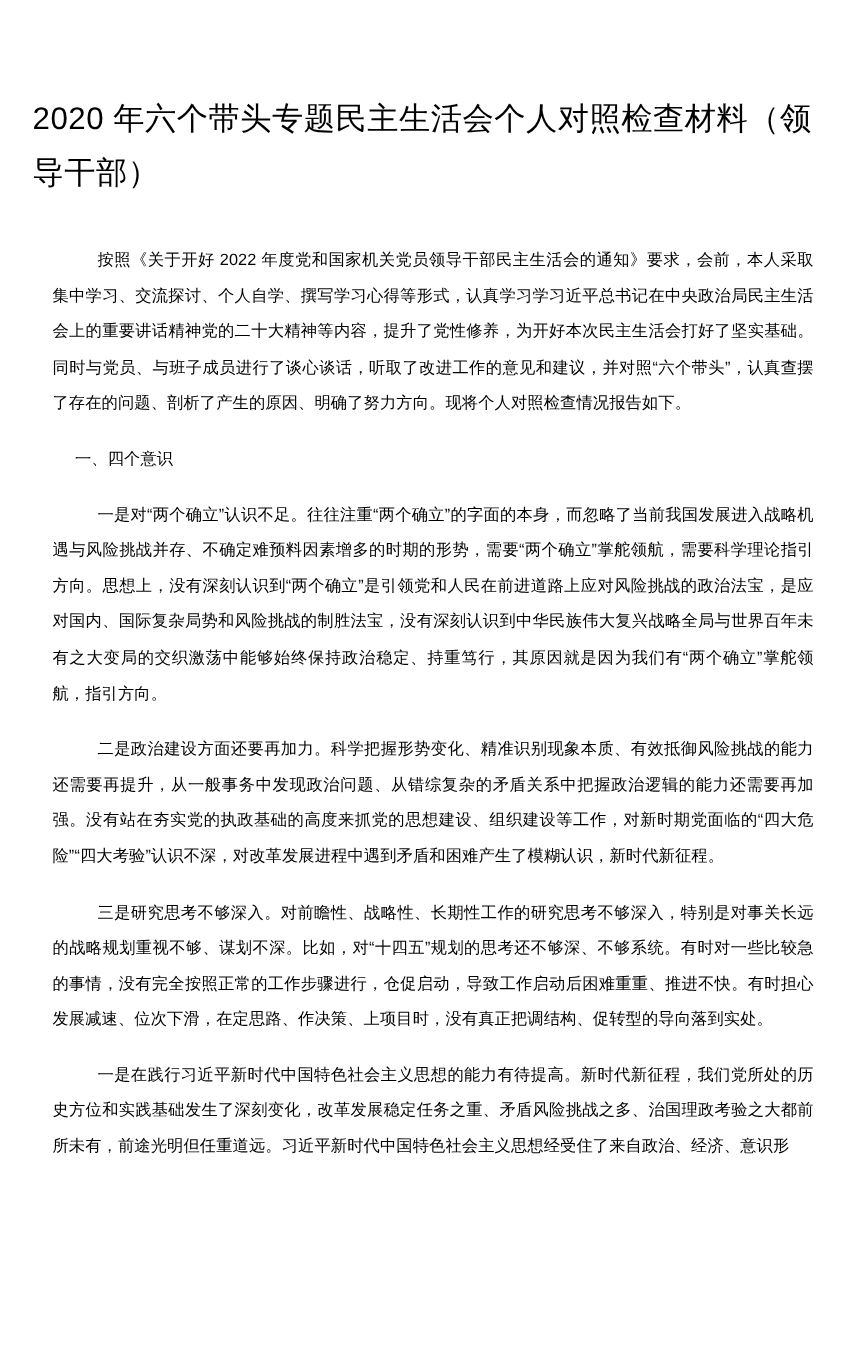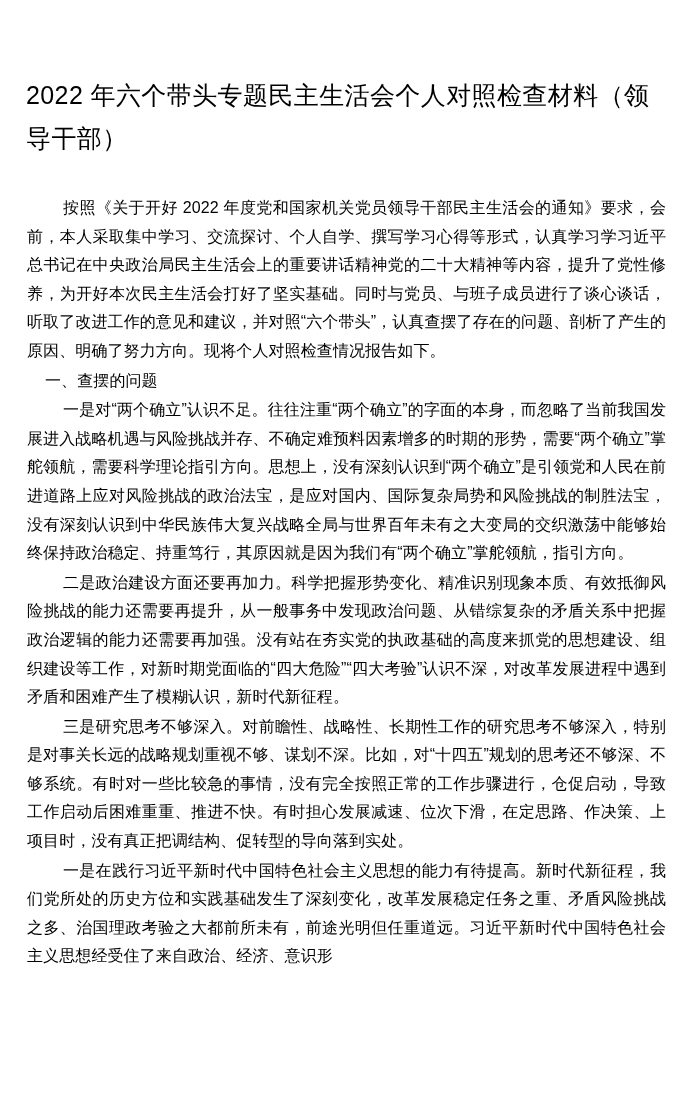--- a/index.html
+++ b/index.html
@@ -23,40 +23,40 @@
   }
   .doc-title {
     font-size: 25px;
     line-height: 43px;
     font-weight: normal;
     margin: 0 0 34px 0;
     letter-spacing: 0.4px;
     font-family: "Liberation Sans", sans-serif;
   }
   .body-text p {
-    margin: 1px;
-    font-size: 16px;
+    margin: 16px;
+    font-size: 13px;
     line-height: 28.6px;
     text-align: justify;
     text-justify: inter-ideograph;
     letter-spacing: 0.1px;
   }
   .body-text p.indent2 {
     text-indent: 36px;
   }
   .body-text p.indent1 {
     text-indent: 18px;
   }
 </style>
 </head>
 <body>
 
 <div class="page">
-  <h1 class="doc-title">2022 年六个带头专题民主生活会个人对照检查材料（领导干部）</h1>
+  <h1 class="doc-title">2020 年六个带头专题民主生活会个人对照检查材料（领导干部）</h1>
   <div class="body-text">
     <p class="indent2">按照《关于开好 2022 年度党和国家机关党员领导干部民主生活会的通知》要求，会前，本人采取集中学习、交流探讨、个人自学、撰写学习心得等形式，认真学习学习近平总书记在中央政治局民主生活会上的重要讲话精神党的二十大精神等内容，提升了党性修养，为开好本次民主生活会打好了坚实基础。同时与党员、与班子成员进行了谈心谈话，听取了改进工作的意见和建议，并对照“六个带头”，认真查摆了存在的问题、剖析了产生的原因、明确了努力方向。现将个人对照检查情况报告如下。</p>
-    <p class="indent1">一、查摆的问题</p>
+    <p class="indent1">一、四个意识</p>
     <p class="indent2">一是对“两个确立”认识不足。往往注重“两个确立”的字面的本身，而忽略了当前我国发展进入战略机遇与风险挑战并存、不确定难预料因素增多的时期的形势，需要“两个确立”掌舵领航，需要科学理论指引方向。思想上，没有深刻认识到“两个确立”是引领党和人民在前进道路上应对风险挑战的政治法宝，是应对国内、国际复杂局势和风险挑战的制胜法宝，没有深刻认识到中华民族伟大复兴战略全局与世界百年未有之大变局的交织激荡中能够始终保持政治稳定、持重笃行，其原因就是因为我们有“两个确立”掌舵领航，指引方向。</p>
     <p class="indent2">二是政治建设方面还要再加力。科学把握形势变化、精准识别现象本质、有效抵御风险挑战的能力还需要再提升，从一般事务中发现政治问题、从错综复杂的矛盾关系中把握政治逻辑的能力还需要再加强。没有站在夯实党的执政基础的高度来抓党的思想建设、组织建设等工作，对新时期党面临的“四大危险”“四大考验”认识不深，对改革发展进程中遇到矛盾和困难产生了模糊认识，新时代新征程。</p>
     <p class="indent2">三是研究思考不够深入。对前瞻性、战略性、长期性工作的研究思考不够深入，特别是对事关长远的战略规划重视不够、谋划不深。比如，对“十四五”规划的思考还不够深、不够系统。有时对一些比较急的事情，没有完全按照正常的工作步骤进行，仓促启动，导致工作启动后困难重重、推进不快。有时担心发展减速、位次下滑，在定思路、作决策、上项目时，没有真正把调结构、促转型的导向落到实处。</p>
     <p class="indent2">一是在践行习近平新时代中国特色社会主义思想的能力有待提高。新时代新征程，我们党所处的历史方位和实践基础发生了深刻变化，改革发展稳定任务之重、矛盾风险挑战之多、治国理政考验之大都前所未有，前途光明但任重道远。习近平新时代中国特色社会主义思想经受住了来自政治、经济、意识形</p>
   </div>
 </div>
 
 </body></html>

